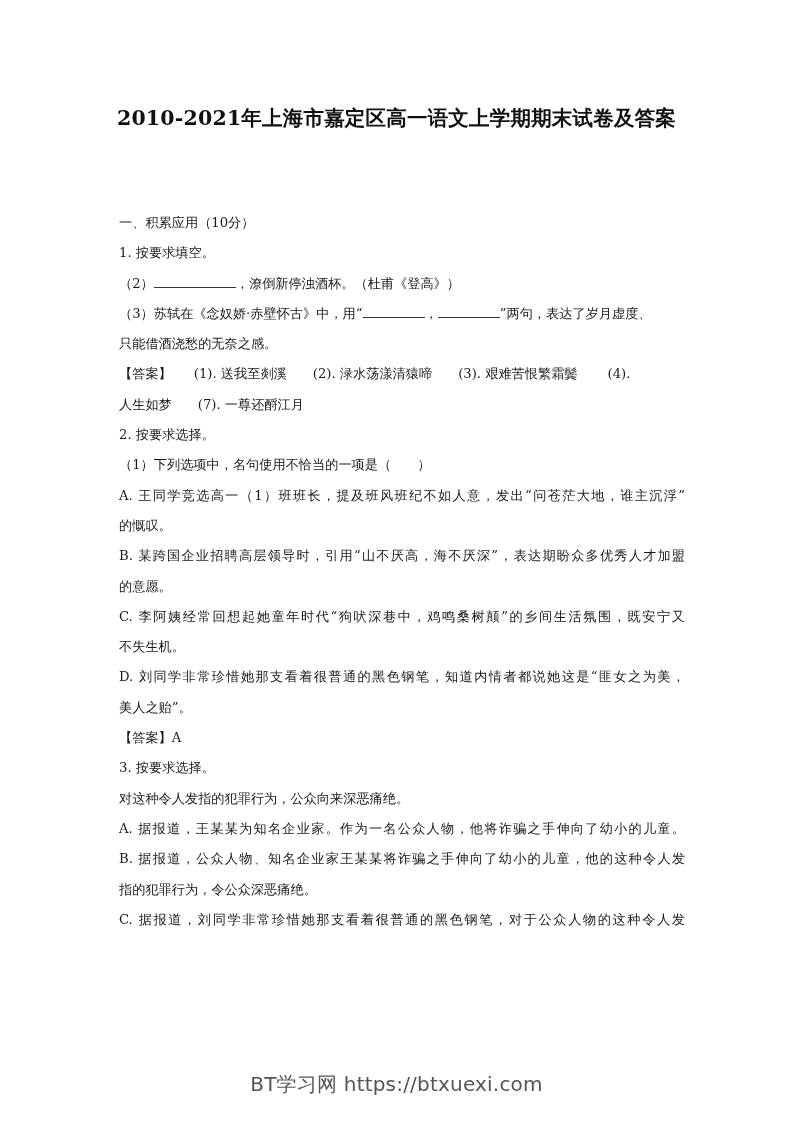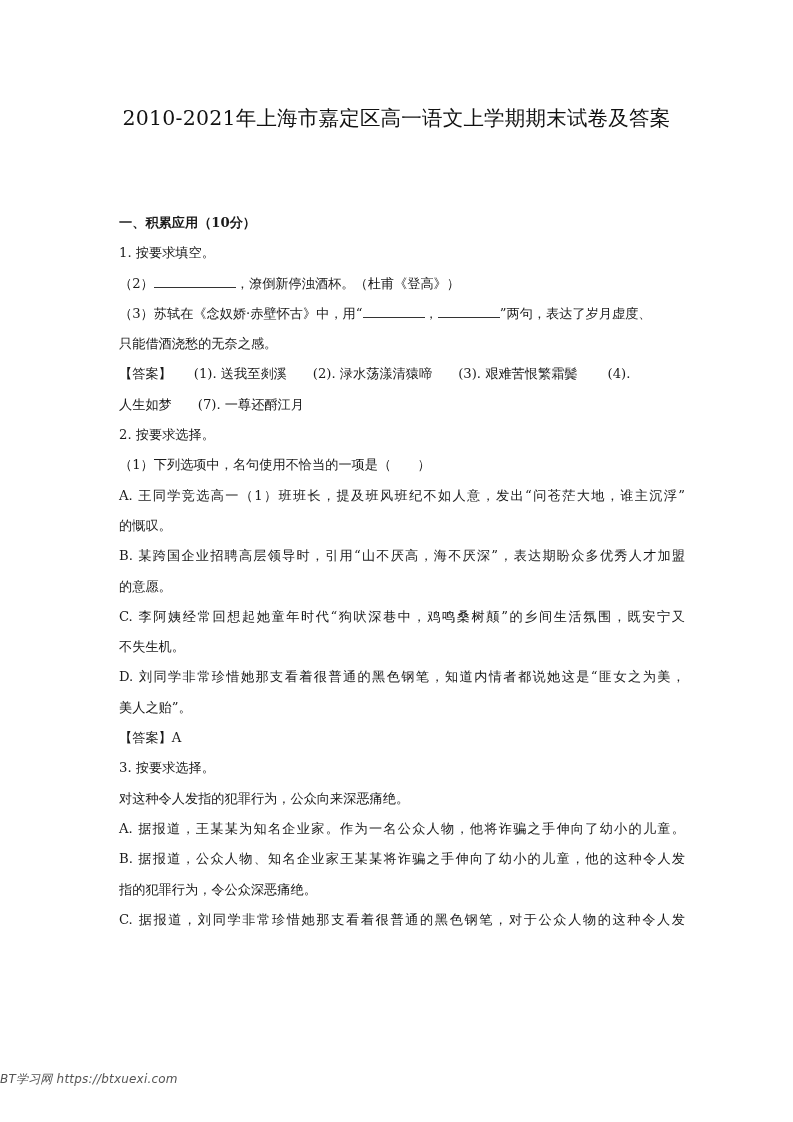--- a/index.html
+++ b/index.html
@@ -18,62 +18,62 @@
     .page-title {
       position: absolute;
       top: 104px;
       left: 0;
       width: 793px;
       text-align: center;
       font-size: 20.5px;
       letter-spacing: 0.2px;
       color: #111;
       white-space: nowrap;
+      font-weight: bold;
     }
     .content {
       position: absolute;
       top: 208px;
       left: 119px;
       width: 566px;
       font-size: 13.2px;
       line-height: 30.3px;
     }
     .line {
       white-space: nowrap;
       height: 30.3px;
       overflow: visible;
     }
     .line.justify {
       text-align: justify;
       text-align-last: justify;
       white-space: normal;
     }
     .section-heading {
-      font-weight: bold;
+      font-weight: normal;
     }
     .blank {
       display: inline-block;
       border-bottom: 1px solid #333;
       height: 12px;
       vertical-align: baseline;
     }
     .gap {
       display: inline-block;
     }
     .footer {
       position: absolute;
       top: 1071px;
       left: 0;
       width: 793px;
-      text-align: left;
+      text-align: center;
       font-family: "DejaVu Sans", "Liberation Sans", sans-serif;
-      font-size: 12px;
+      font-size: 20px;
       color: #555;
       letter-spacing: 0.2px;
-      font-style: italic;
     }
   </style>
 </head>
 <body>
 
 <div class="page-title">2010-2021年上海市嘉定区高一语文上学期期末试卷及答案</div>
 
 <div class="content">
 
   <div class="line section-heading">一、积累应用（10分）</div>

